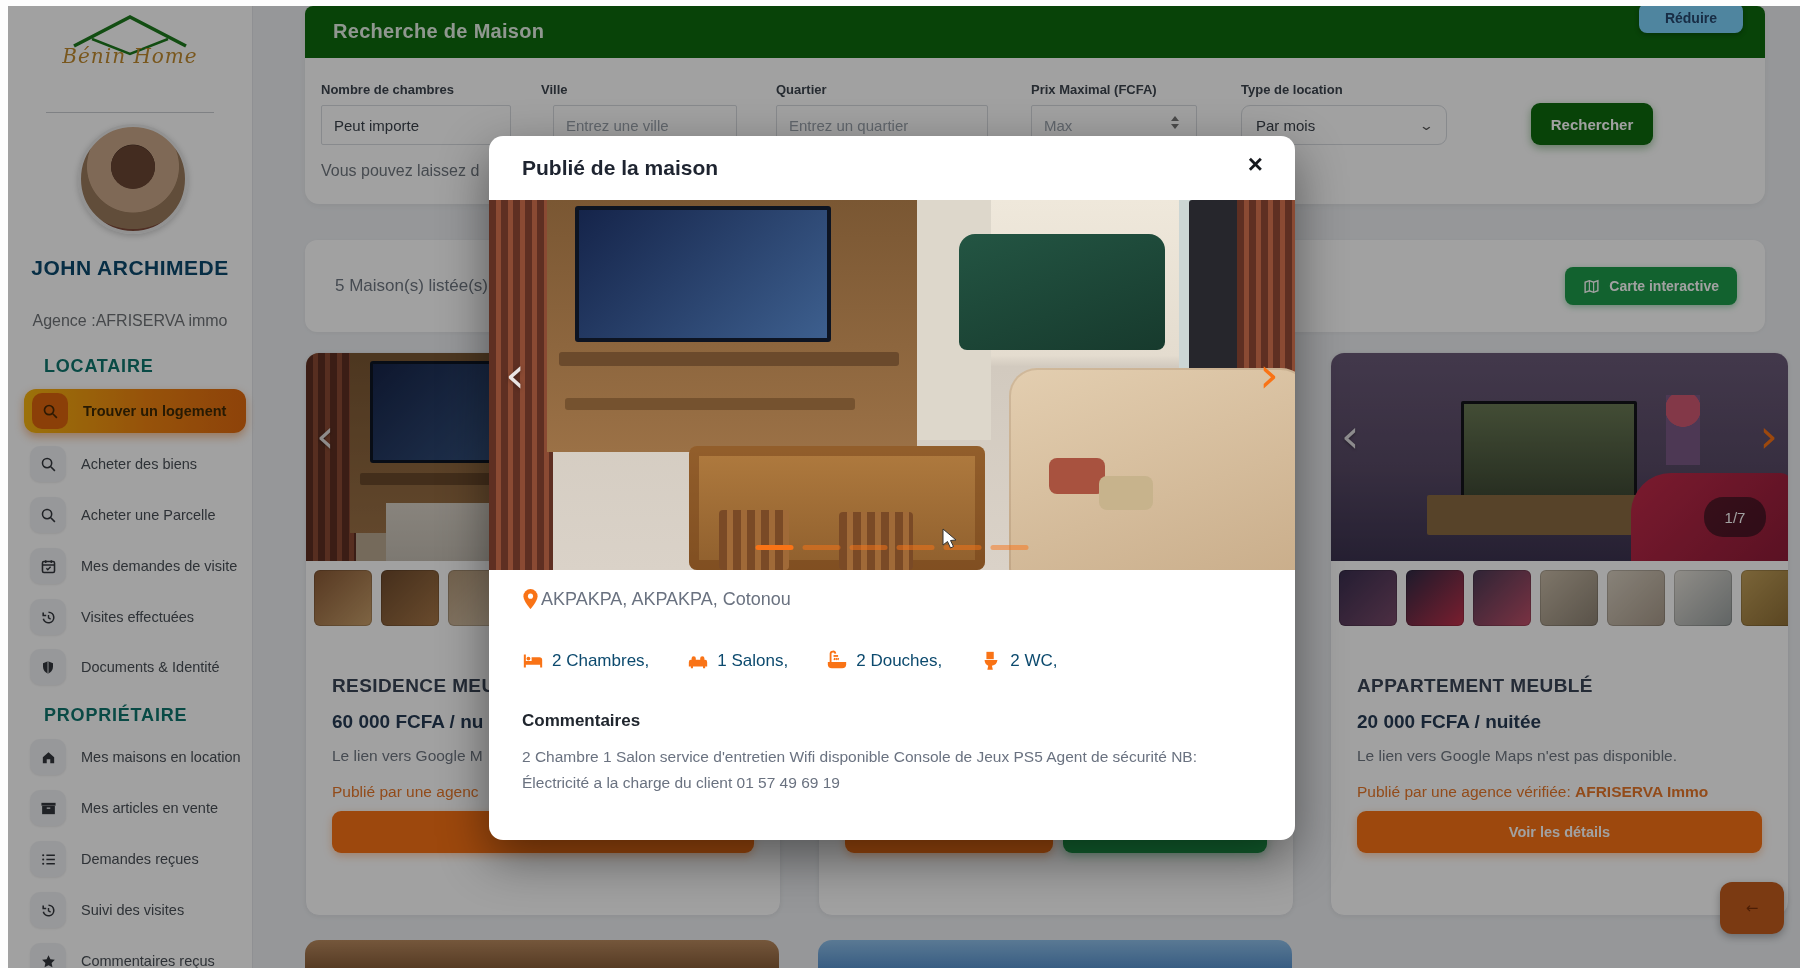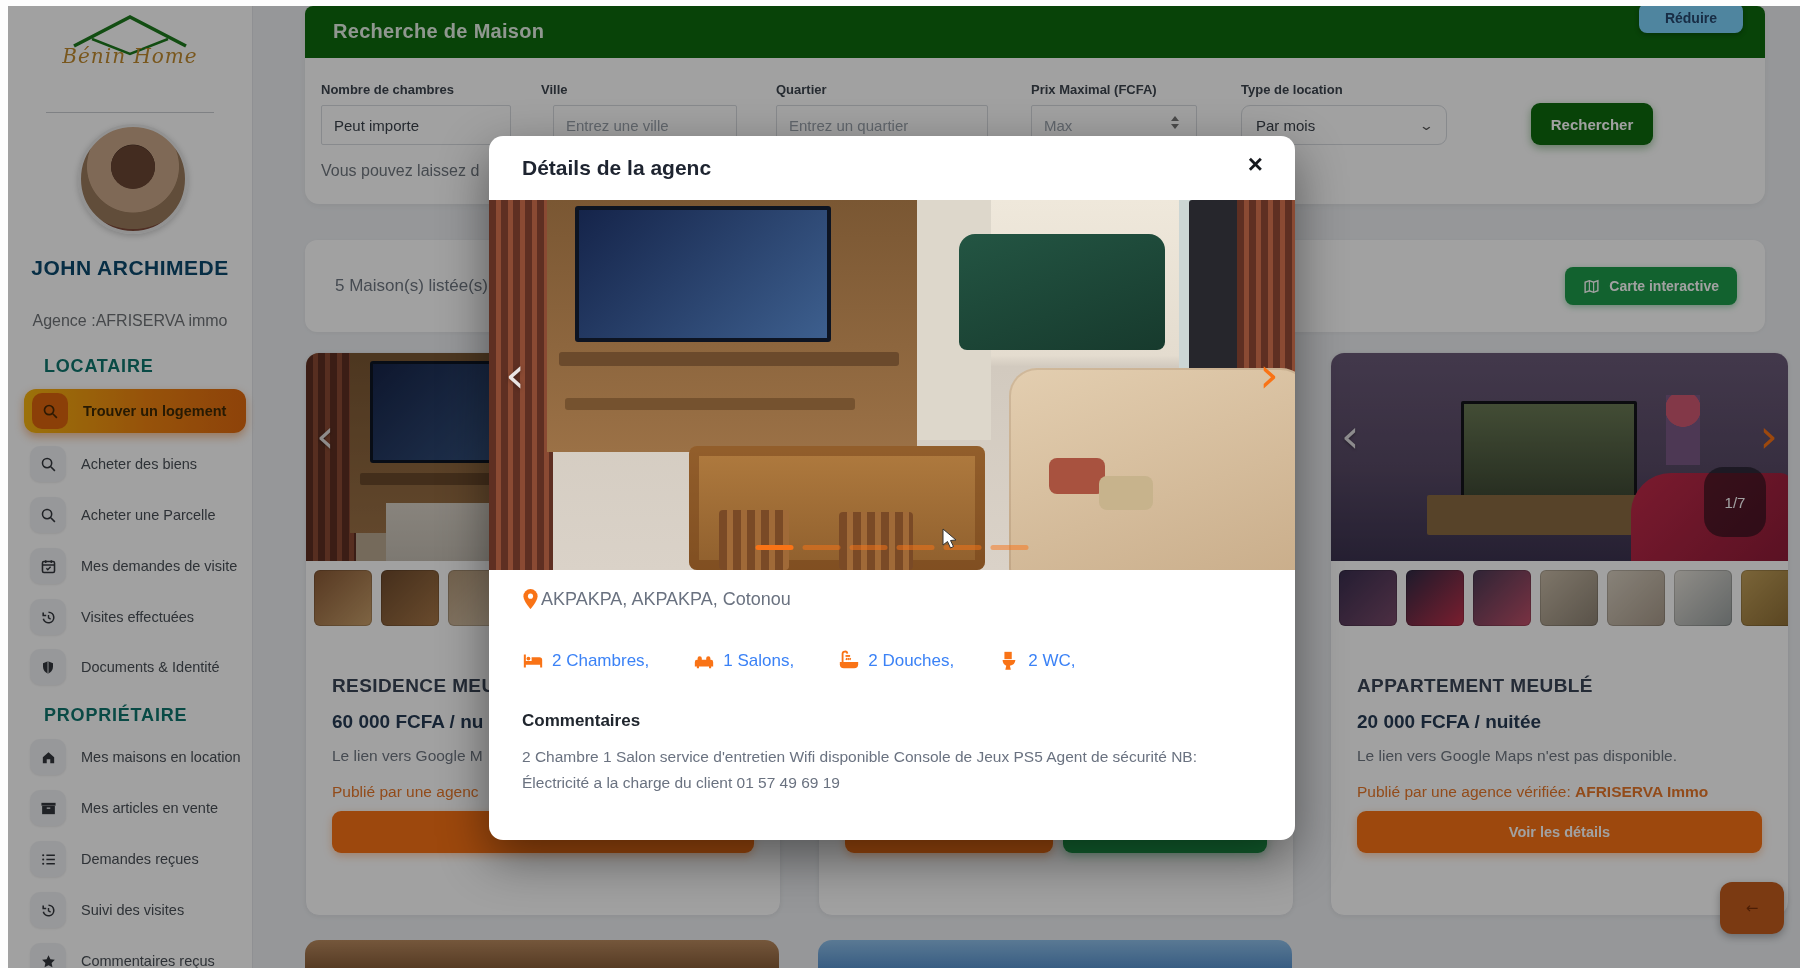--- a/index.html
+++ b/index.html
@@ -58,21 +58,21 @@
   .map-btn{position:absolute;right:28px;top:27px;height:38px;padding:0 18px;background:#1e9c4b;color:#fff;border:none;border-radius:8px;
            font-family:inherit;font-size:14px;font-weight:800;display:flex;align-items:center;gap:9px;box-shadow:0 2px 6px rgba(30,156,75,.4);cursor:pointer;}
 
   
   .card{position:absolute;top:352px;height:562px;background:#fff;border-radius:14px;border:1px solid #e4e6ea;overflow:hidden;box-shadow:0 1px 5px rgba(0,0,0,.06);}
   .card-img{position:relative;width:100%;height:208px;overflow:hidden;background:#b9a890;}
   .chev{position:absolute;top:60px;font-size:46px;line-height:1;font-family:"DejaVu Sans",sans-serif;cursor:pointer;user-select:none;}
   .chev.left{left:10px;color:rgba(240,240,240,.9);text-shadow:0 1px 3px rgba(0,0,0,.4);}
   .chev.right{right:10px;color:#f97316;}
   .counter-badge{position:absolute;right:22px;bottom:24px;min-width:46px;height:38px;border-radius:19px;background:rgba(15,15,20,.55);
-                 color:#fff;font-size:15px;display:flex;align-items:center;justify-content:center;padding:16px 8px;}
+                 color:#fff;font-size:15px;display:flex;align-items:center;justify-content:center;padding:1px 8px;}
   .thumbs{position:absolute;top:208px;left:0;right:0;height:74px;display:flex;gap:9px;padding:9px 8px;box-sizing:border-box;}
   .thumb{flex:0 0 58px;height:56px;border-radius:6px;box-shadow:inset 0 0 0 1px rgba(0,0,0,.15);cursor:pointer;}
   .card-title{position:absolute;left:26px;top:322px;font-size:19px;font-weight:800;color:#3a4556;letter-spacing:.4px;}
   .card-price{position:absolute;left:26px;top:358px;font-size:19px;font-weight:600;color:#273c55;}
   .card-maps{position:absolute;left:26px;top:394px;font-size:15.5px;color:#6f7782;}
   .card-pub{position:absolute;left:26px;top:430px;font-size:15.5px;color:#e8782a;white-space:nowrap;}
   .card-pub b{font-weight:800;}
   .card-btn{position:absolute;left:26px;right:26px;top:458px;height:42px;background:#f97316;border:none;border-radius:9px;
             color:#fff;font-family:inherit;font-size:14.5px;font-weight:800;box-shadow:0 3px 8px rgba(249,115,22,.35);cursor:pointer;}
   .card-btn.half-l{right:auto;width:208px;}
@@ -98,21 +98,21 @@
   .modal-img{position:absolute;left:0;top:64px;width:806px;height:370px;overflow:hidden;background:linear-gradient(180deg,#efe8db 0%,#e4dccf 42%,#d2cabf 45%,#dad2c8 100%);}
   .m-chev{position:absolute;top:150px;font-size:50px;line-height:1;font-family:"DejaVu Sans",sans-serif;cursor:pointer;user-select:none;z-index:5;}
   .m-chev.left{left:16px;color:rgba(250,250,250,.9);text-shadow:0 1px 4px rgba(0,0,0,.35);}
   .m-chev.right{right:16px;color:#f97316;}
   .dashes{position:absolute;left:50%;transform:translateX(-50%);bottom:20px;display:flex;gap:9px;z-index:5;}
   .dash{width:38px;height:5px;border-radius:3px;background:rgba(249,115,22,.5);}
   .dash.on{background:#f97316;}
   .cursor-arrow{position:absolute;left:452px;top:328px;z-index:6;}
   .m-row{position:absolute;left:33px;display:flex;align-items:center;}
   .m-location{top:452px;gap:2px;font-size:18px;color:#6a7280;}
-  .m-features{top:514px;gap:22px;font-size:17px;color:#3b82f6;}
+  .m-features{top:514px;gap:16px;font-size:17px;color:#0c4a6e;}
   .feat{display:flex;align-items:center;gap:8px;margin-right:22px;}
   .feat svg{color:#f97316;}
   .m-desc-title{position:absolute;left:33px;top:575px;font-size:17px;font-weight:800;color:#20262e;}
   .m-desc{position:absolute;left:33px;top:608px;width:700px;font-size:15.5px;line-height:1.68;color:#6a7280;}
   .pin{color:#f97316;}
 </style>
 </head>
 <body>
 
 <div class="stage">
@@ -346,21 +346,21 @@
   </article>
 
   <div class="row2" style="left:305px;width:474px;background:linear-gradient(180deg,#a8релa 0,#b98a5f 100%);background:linear-gradient(180deg,#b98a5f,#8a5f3a)"></div>
   <div class="row2" style="left:818px;width:474px;background:linear-gradient(180deg,#8fc0ea,#5a94cf)"></div>
 
   <button class="fab">←</button>
 
   <div class="overlay"></div>
 
   <div class="modal">
-    <div class="modal-title">Détails de la agenc</div>
+    <div class="modal-title">Publié de la maison</div>
     <button class="modal-close">×</button>
 
     <div class="modal-img">
       <div class="ph slats" style="left:0;top:0;width:64px;height:370px"></div>
       <div class="ph" style="left:58px;top:0;width:370px;height:252px;background:linear-gradient(180deg,#7a5733,#9b7146)"></div>
       <div class="ph" style="left:86px;top:6px;width:248px;height:128px;background:linear-gradient(135deg,#15244a,#3d5f8e);border:4px solid #0d1422;border-radius:3px"></div>
       <div class="ph" style="left:70px;top:152px;width:340px;height:14px;background:#6b4a2c;border-radius:3px"></div>
       <div class="ph" style="left:76px;top:198px;width:290px;height:12px;background:#75522f;border-radius:3px"></div>
       <div class="ph" style="left:428px;top:0;width:74px;height:240px;background:#ddd7cb"></div>
       <div class="ph" style="left:470px;top:34px;width:206px;height:116px;background:linear-gradient(160deg,#235543,#173a2d);border-radius:16px 16px 8px 8px"></div>

